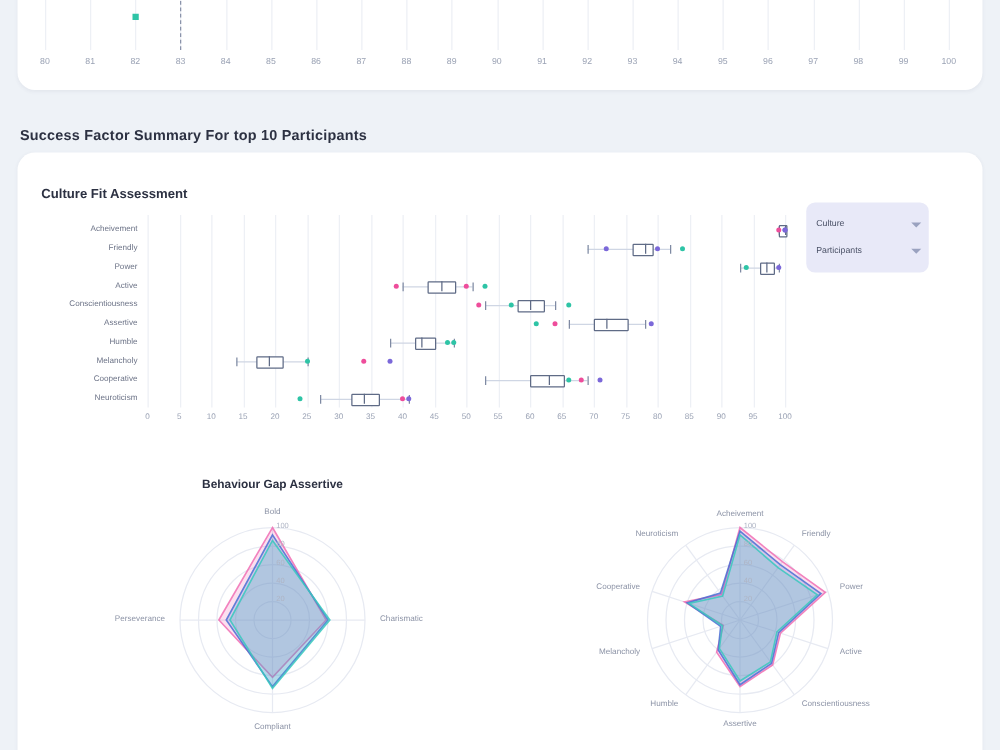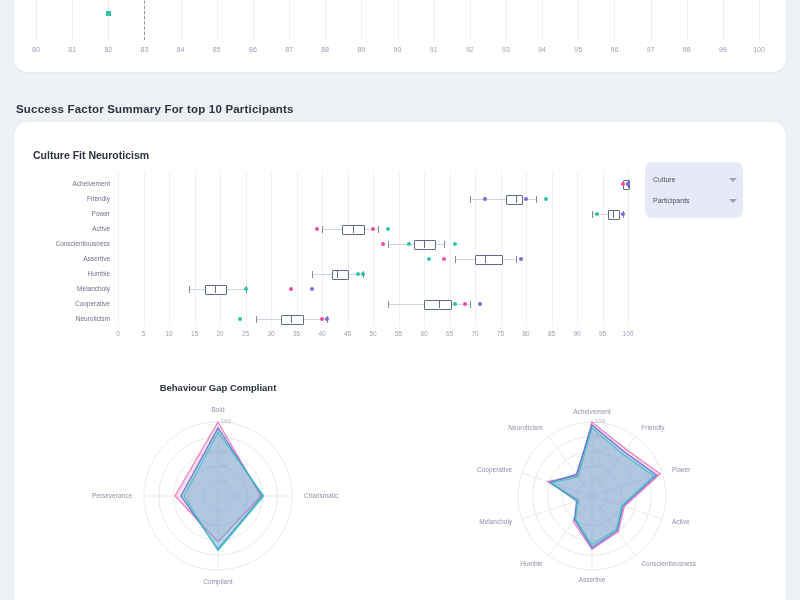--- a/index.html
+++ b/index.html
@@ -118,21 +118,21 @@
         <div class="tick-label" style="left: 735px; top: 126px;">100</div>
         <div style="position: absolute; top: 60px; height: 60px; width: 0px; border-left: 1px dashed rgb(138, 147, 170); left: 130.45px;"></div>
         <div style="position: absolute; width: 5px; height: 5px; background: rgb(46, 196, 166); left: 92.3px; top: 91px;"></div>
       </div>
   </div>
 
   <div id="section-title">Success Factor Summary For top 10 Participants</div>
 
   <div class="card" id="main-card"></div>
 
-  <div id="culture-fit-title">Culture Fit Neuroticism</div>
+  <div id="culture-fit-title">Culture Fit Assessment</div>
 
   <div id="boxplot">
       <div class="gridcol" style="left: 0px; top: 0px; height: 154px;"></div>
       <div class="xtick" style="left: -9px; top: 158px;">0</div>
       <div class="gridcol" style="left: 25.5px; top: 0px; height: 154px;"></div>
       <div class="xtick" style="left: 16.5px; top: 158px;">5</div>
       <div class="gridcol" style="left: 51px; top: 0px; height: 154px;"></div>
       <div class="xtick" style="left: 42px; top: 158px;">10</div>
       <div class="gridcol" style="left: 76.5px; top: 0px; height: 154px;"></div>
       <div class="xtick" style="left: 67.5px; top: 158px;">15</div>
@@ -264,21 +264,21 @@
     <div class="legend-row" style="top:10px;">
       <span>Culture</span>
       <span class="caret"></span>
     </div>
     <div class="legend-row" style="top:31px;">
       <span>Participants</span>
       <span class="caret"></span>
     </div>
   </div>
 
-  <div class="radar-title" id="radar1-title" style="left:118px;top:382px;width:200px;">Behaviour Gap Compliant</div>
+  <div class="radar-title" id="radar1-title" style="left:118px;top:382px;width:200px;">Behaviour Gap Assertive</div>
   <div class="radar-wrap" id="radar1" style="left:118px;top:400px;width:200px;height:200px;">
       <svg width="200" height="200" style="position: absolute; left: 0px; top: 0px;">
         <circle cx="100" cy="96" r="14.8" fill="none" stroke="#e7eaf2" stroke-width="1"></circle>
         <circle cx="100" cy="96" r="29.6" fill="none" stroke="#e7eaf2" stroke-width="1"></circle>
         <circle cx="100" cy="96" r="44.4" fill="none" stroke="#e7eaf2" stroke-width="1"></circle>
         <circle cx="100" cy="96" r="59.2" fill="none" stroke="#e7eaf2" stroke-width="1"></circle>
         <circle cx="100" cy="96" r="74" fill="none" stroke="#e7eaf2" stroke-width="1"></circle>
         <line x1="100" y1="96" x2="100" y2="22" stroke="#e7eaf2" stroke-width="1"></line>
         <line x1="100" y1="96" x2="174" y2="96" stroke="#e7eaf2" stroke-width="1"></line>
         <line x1="100" y1="96" x2="100" y2="170" stroke="#e7eaf2" stroke-width="1"></line>

